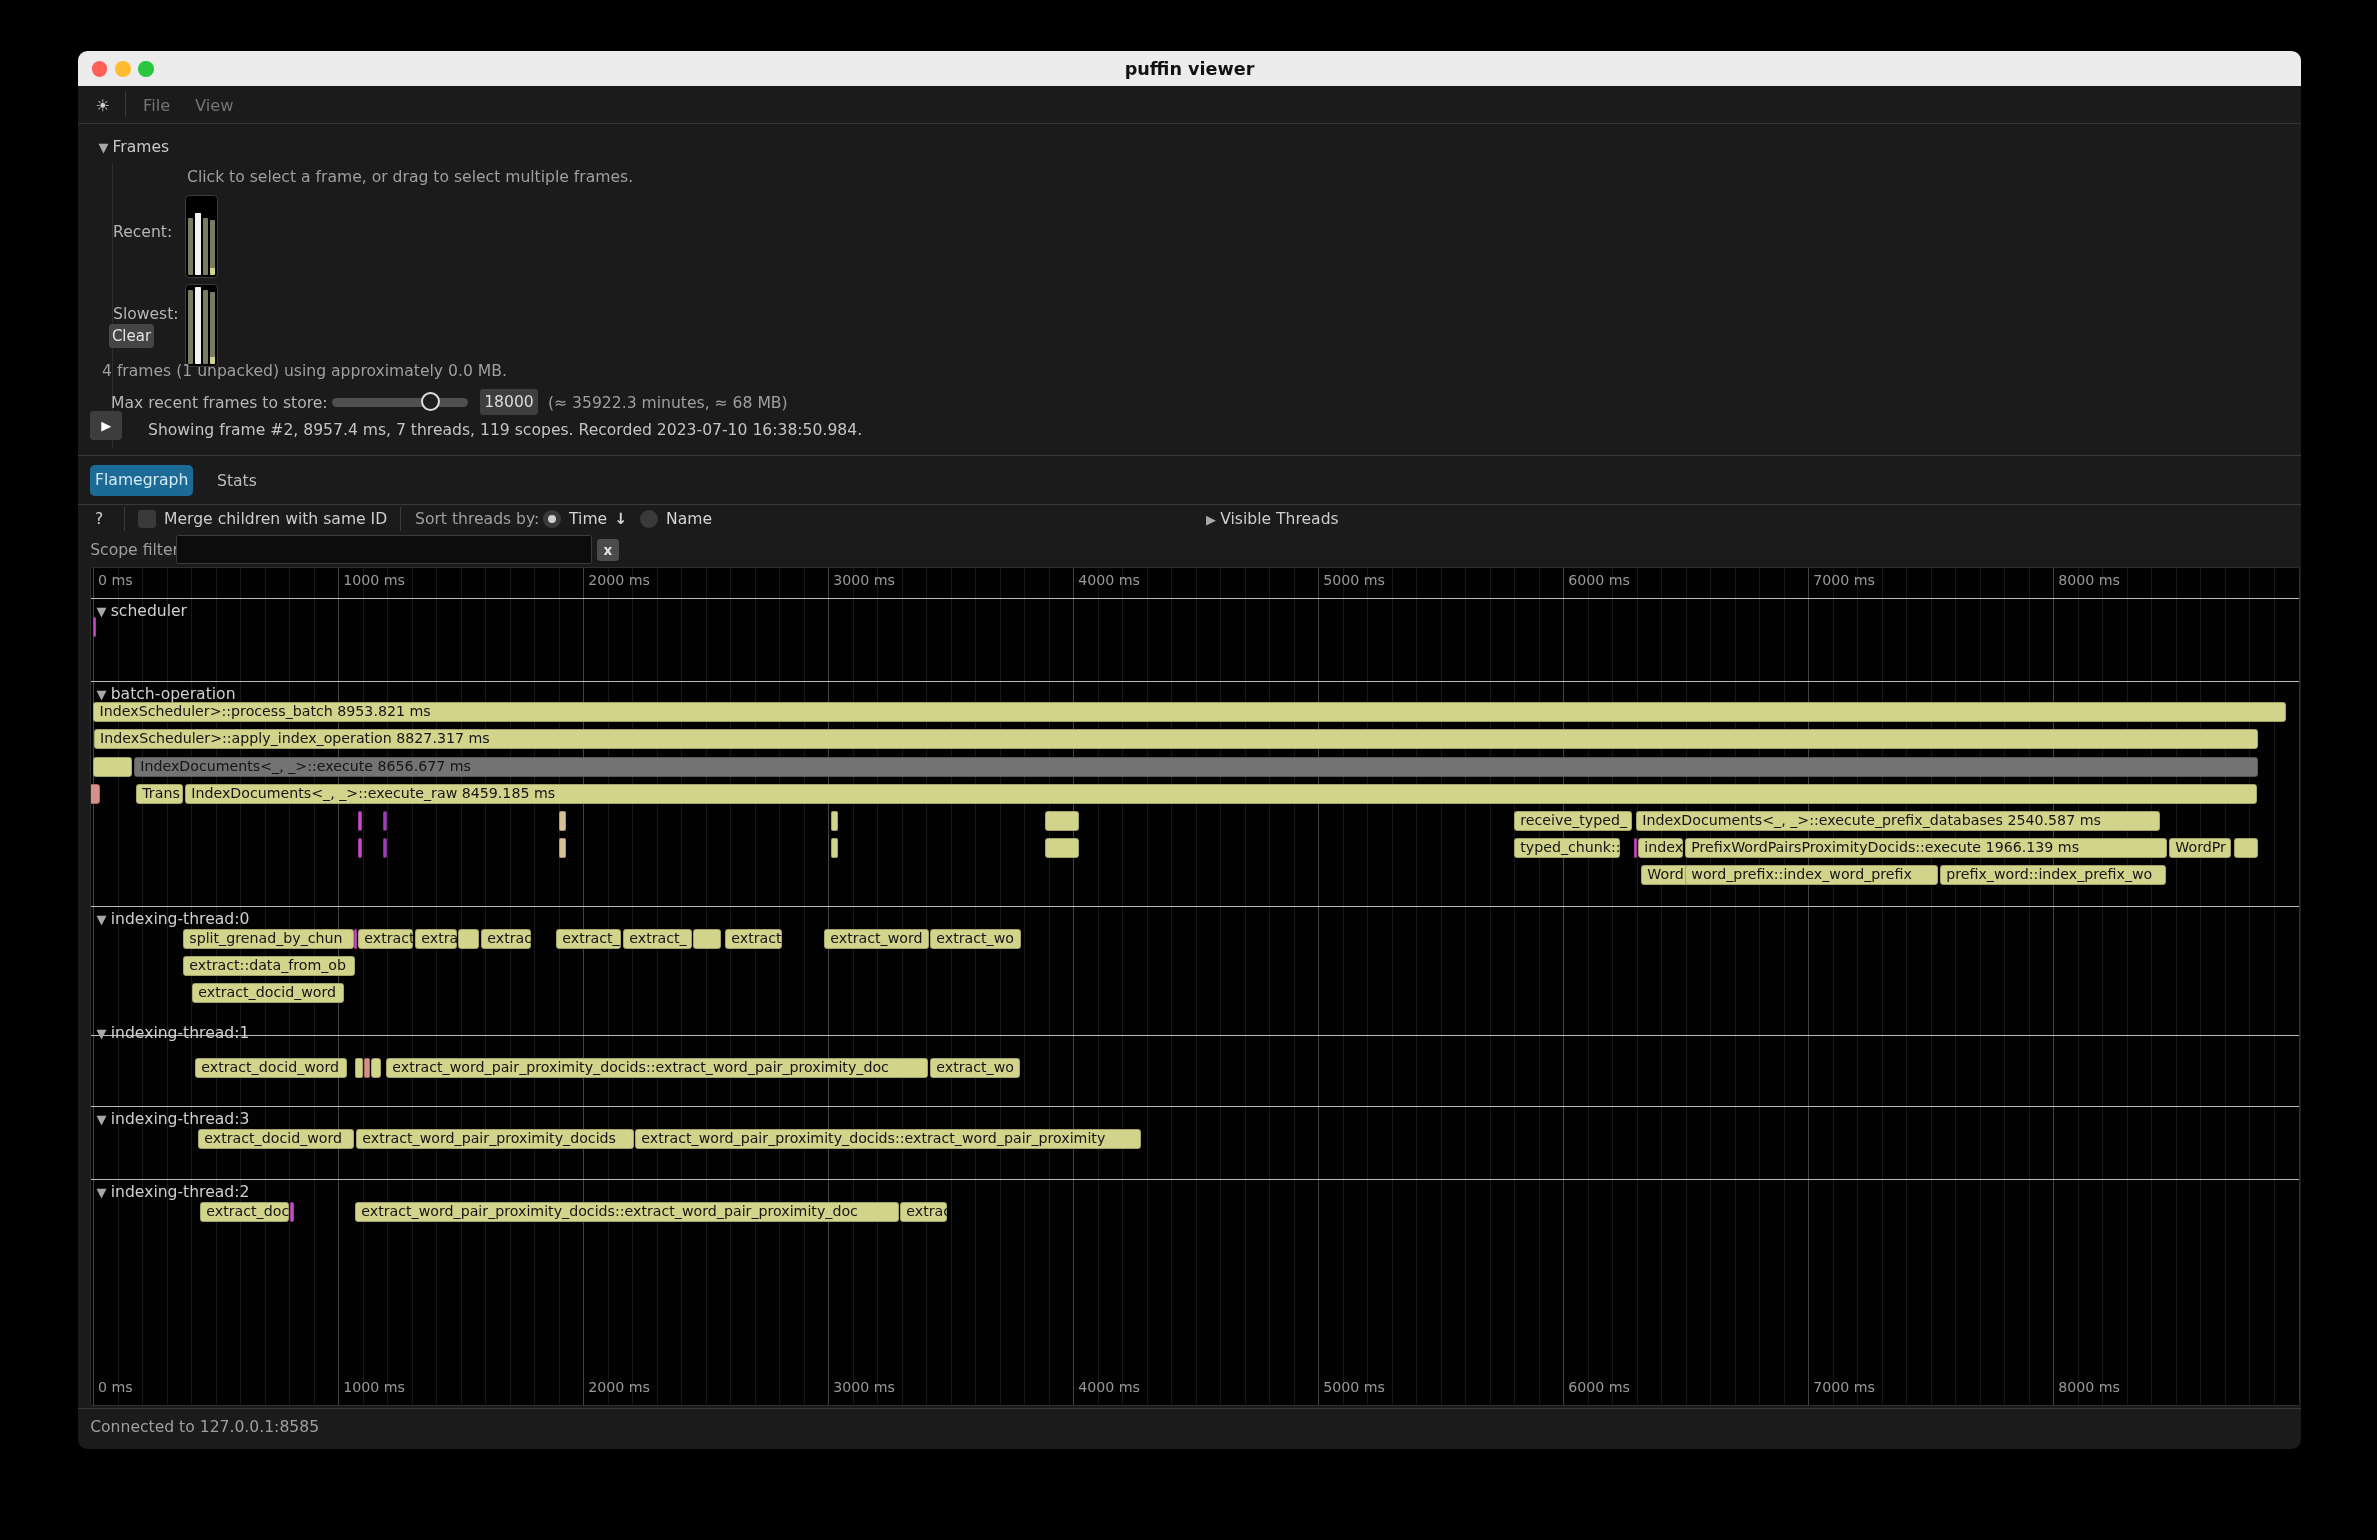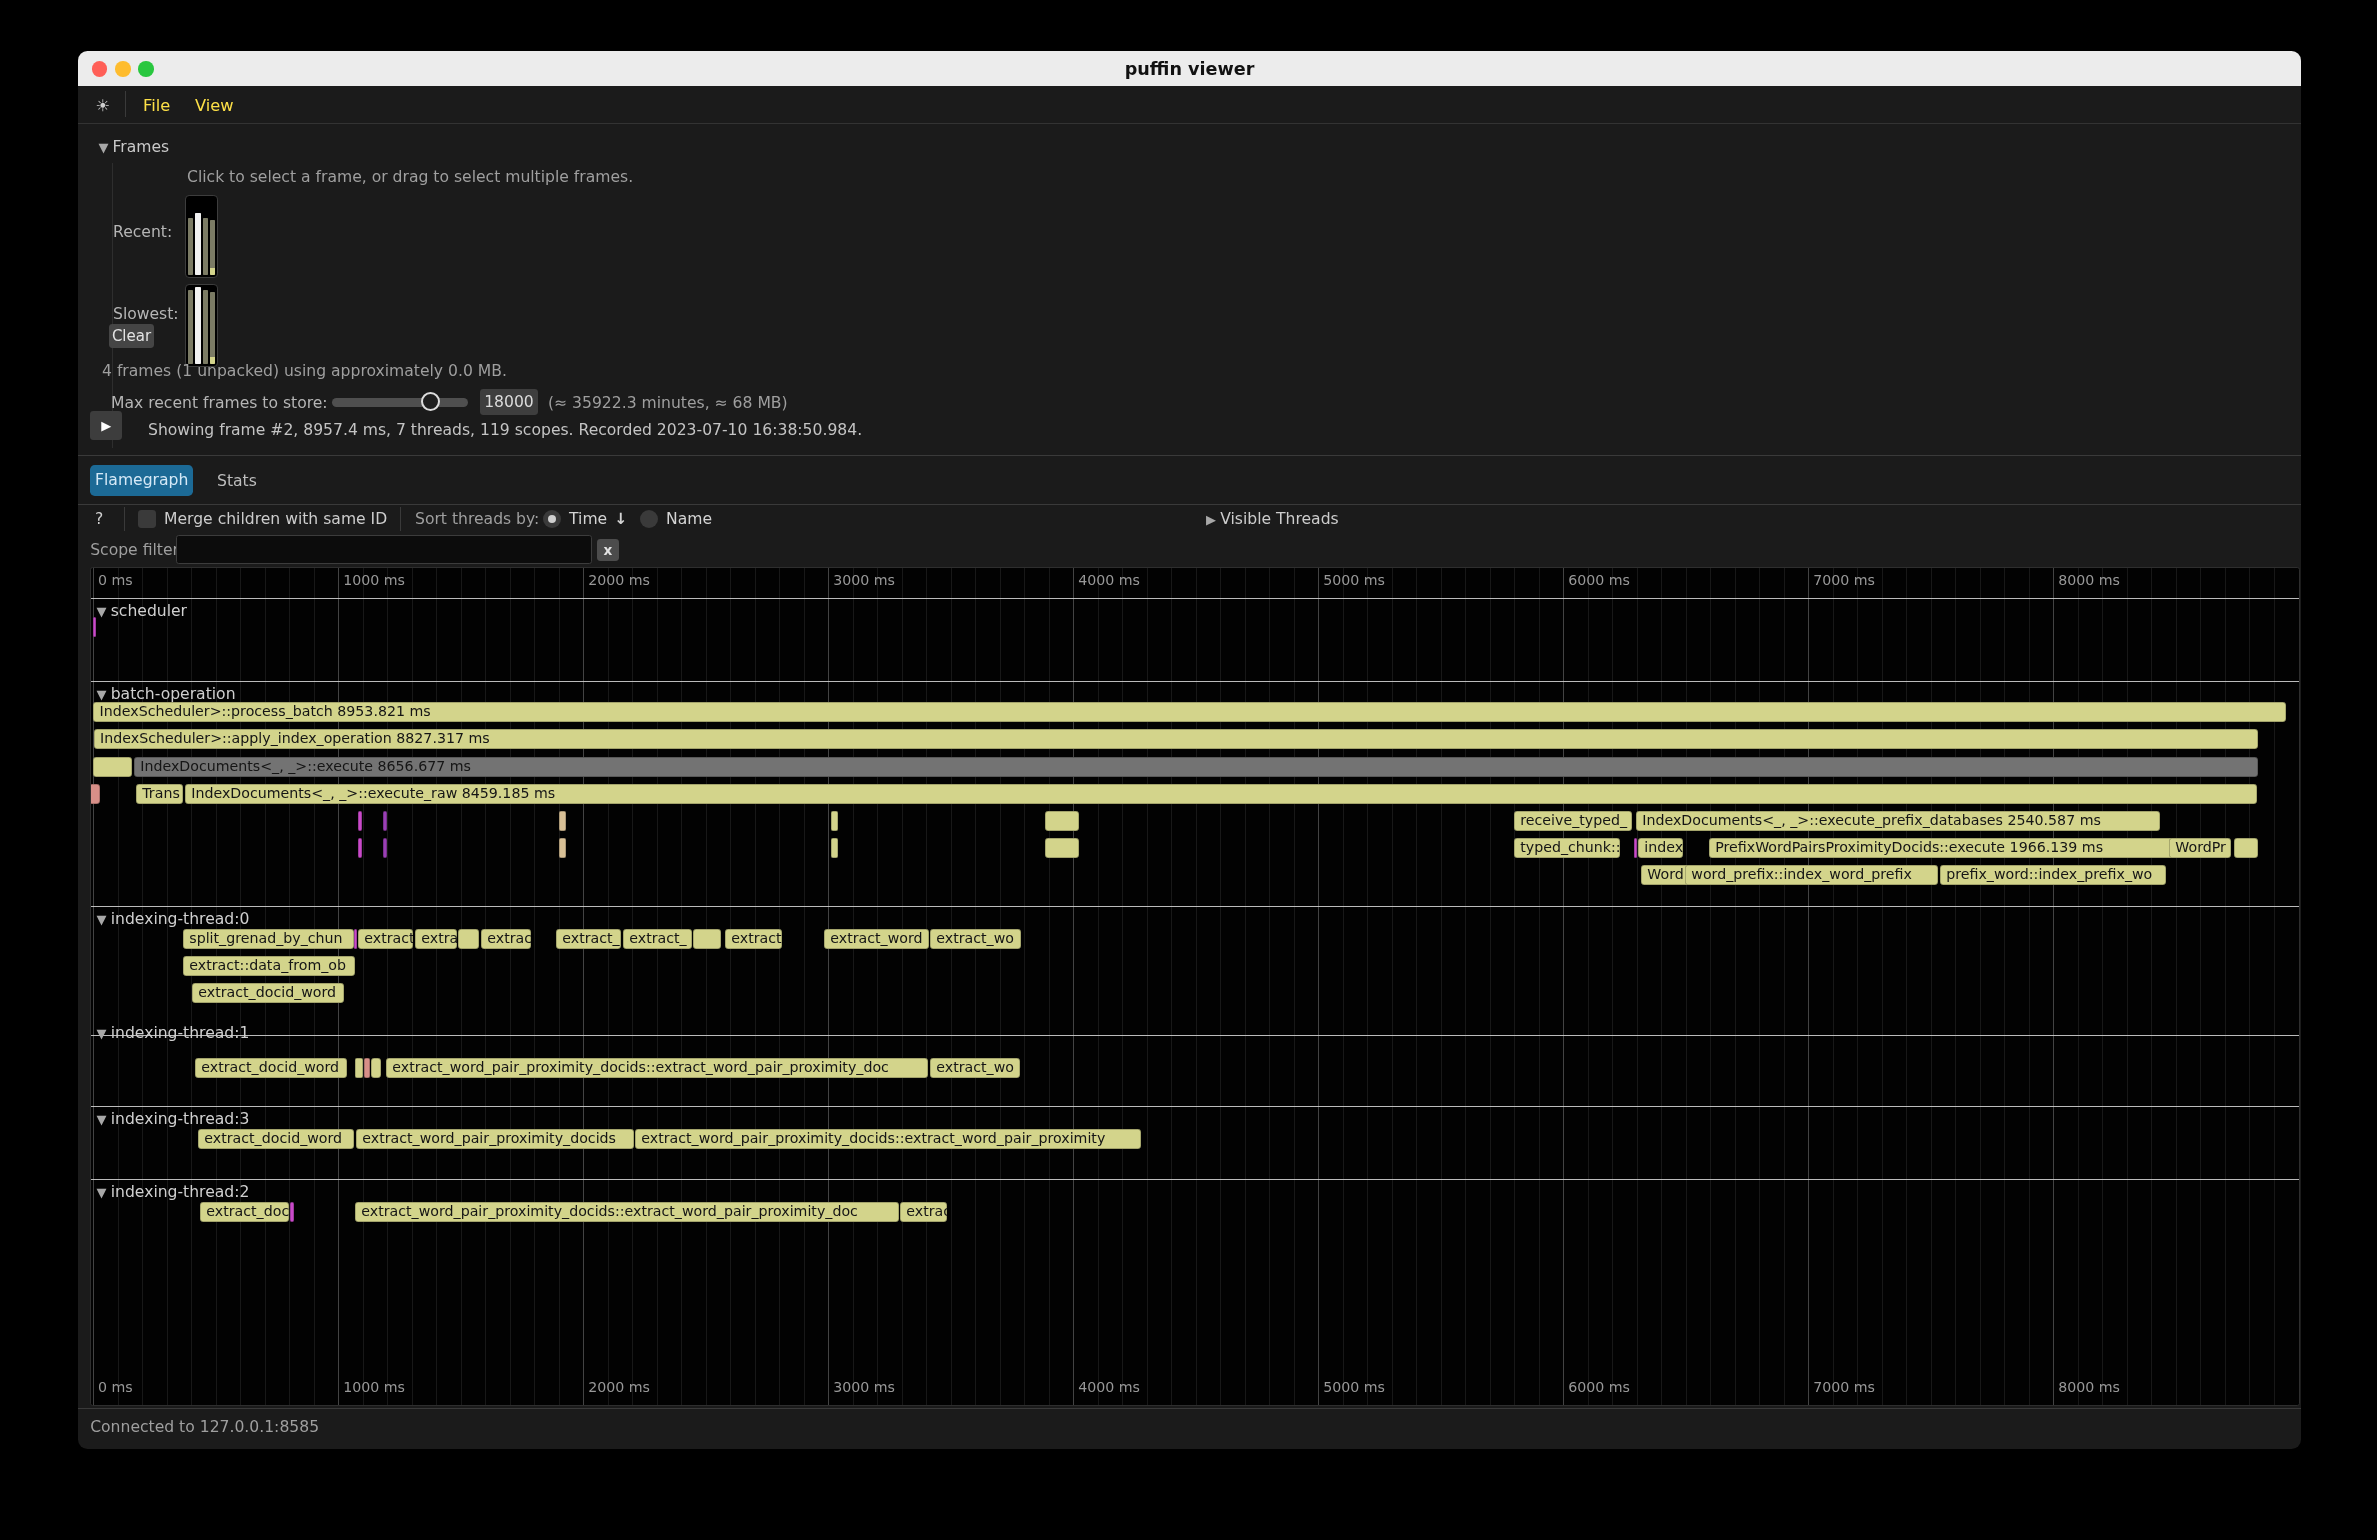--- a/index.html
+++ b/index.html
@@ -6,21 +6,21 @@
   body{width:2377px;height:1540px;background:#000;position:relative;
        font-family:"DejaVu Sans",sans-serif;color:#b9b9b9;}
   .window{position:absolute;left:78px;top:51px;width:2223px;height:1398px;
           background:#1b1b1b;border-radius:9.5px;overflow:hidden;}
   .titlebar{position:absolute;left:0;top:0;right:0;height:35px;background:#ececec;}
   .tl{position:absolute;top:10.2px;width:15.6px;height:15.6px;border-radius:50%;}
   .wtitle{position:absolute;top:8.1px;left:50%;transform:translateX(-50%);
           font-weight:700;font-size:17.6px;color:#111;}
   .menubar{position:absolute;left:0;top:35px;right:0;height:37px;background:#1b1b1b;
            border-bottom:1.4px solid #333;}
-  .menuitem{position:absolute;top:9.5px;font-size:16.3px;color:#fde047;}
+  .menuitem{position:absolute;top:9.5px;font-size:16.3px;color:#737373;}
   .vsep{position:absolute;width:1.4px;background:#3a3a3a;}
   .hsep{position:absolute;left:0;right:0;height:0.7px;background:#3a3a3a;}
   .lbl{position:absolute;font-size:15.6px;color:#b5b5b5;white-space:nowrap;}
   .dim{color:#9f9f9f;}
   .tri{color:#a8a8a8;font-size:13px;}
   .btn{position:absolute;background:#454545;border-radius:3.4px;color:#e3e3e3;
        font-size:15px;text-align:center;}
   .thumb{position:absolute;width:33px;height:83px;background:#000;border:1.4px solid #3d3d3d;
          border-radius:4.1px;box-sizing:border-box;display:flex;align-items:flex-end;
          gap:2px;padding:2px;}
@@ -255,21 +255,21 @@
       <div class="bar" style="left: 1423px; top: 243px; width: 118px; background: rgb(211, 212, 139); color: rgb(21, 21, 21);">receive_typed_</div>
       <div class="bar" style="left: 1545px; top: 243px; width: 524px; background: rgb(211, 212, 139); color: rgb(21, 21, 21);">IndexDocuments&lt;_, _&gt;::execute_prefix_databases 2540.587 ms</div>
       <div class="bar sliver" style="left: 267px; top: 270px; width: 3.4px; background: rgb(201, 74, 201); color: rgb(21, 21, 21);"></div>
       <div class="bar sliver" style="left: 292px; top: 270px; width: 3.4px; background: rgb(154, 63, 181); color: rgb(21, 21, 21);"></div>
       <div class="bar sliver" style="left: 468px; top: 270px; width: 6.9px; background: rgb(216, 192, 150); color: rgb(21, 21, 21);"></div>
       <div class="bar sliver" style="left: 740px; top: 270px; width: 6.4px; background: rgb(211, 212, 139); color: rgb(21, 21, 21);"></div>
       <div class="bar" style="left: 954px; top: 270px; width: 34px; background: rgb(211, 212, 139); color: rgb(21, 21, 21);"></div>
       <div class="bar" style="left: 1423px; top: 270px; width: 106px; background: rgb(211, 212, 139); color: rgb(21, 21, 21);">typed_chunk::w</div>
       <div class="bar sliver" style="left: 1543px; top: 270px; width: 2.5px; background: rgb(201, 74, 201); color: rgb(21, 21, 21);"></div>
       <div class="bar" style="left: 1547px; top: 270px; width: 45px; background: rgb(211, 212, 139); color: rgb(21, 21, 21);">index</div>
-      <div class="bar" style="left: 1594px; top: 270px; width: 482px; background: rgb(211, 212, 139); color: rgb(21, 21, 21); margin-left: 24px;">PrefixWordPairsProximityDocids::execute 1966.139 ms</div>
+      <div class="bar" style="left: 1594px; top: 270px; width: 482px; background: rgb(211, 212, 139); color: rgb(21, 21, 21);">PrefixWordPairsProximityDocids::execute 1966.139 ms</div>
       <div class="bar" style="left: 2078px; top: 270px; width: 62px; background: rgb(211, 212, 139); color: rgb(21, 21, 21);">WordPr</div>
       <div class="bar" style="left: 2143px; top: 270px; width: 24px; background: rgb(211, 212, 139); color: rgb(21, 21, 21);"></div>
       <div class="bar" style="left: 1550px; top: 297px; width: 63px; background: rgb(211, 212, 139); color: rgb(21, 21, 21);">Word</div>
       <div class="bar" style="left: 1594px; top: 297px; width: 253px; background: rgb(211, 212, 139); color: rgb(21, 21, 21);">word_prefix::index_word_prefix</div>
       <div class="bar" style="left: 1849px; top: 297px; width: 226px; background: rgb(211, 212, 139); color: rgb(21, 21, 21);">prefix_word::index_prefix_wo</div>
       <div class="sep" style="top: 338px;"></div>
       <div class="thlabel" style="top: 342px;"><span class="tri">▼ </span>indexing-thread:0</div>
       <div class="bar" style="left: 92px; top: 361px; width: 171px; background: rgb(211, 212, 139); color: rgb(21, 21, 21);">split_grenad_by_chun</div>
       <div class="bar sliver" style="left: 263px; top: 361px; width: 2.9px; background: rgb(201, 74, 201); color: rgb(21, 21, 21);"></div>
       <div class="bar" style="left: 267px; top: 361px; width: 55px; background: rgb(211, 212, 139); color: rgb(21, 21, 21);">extract</div>

